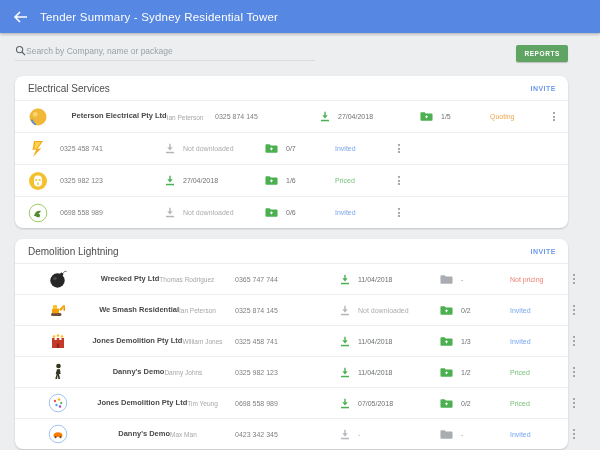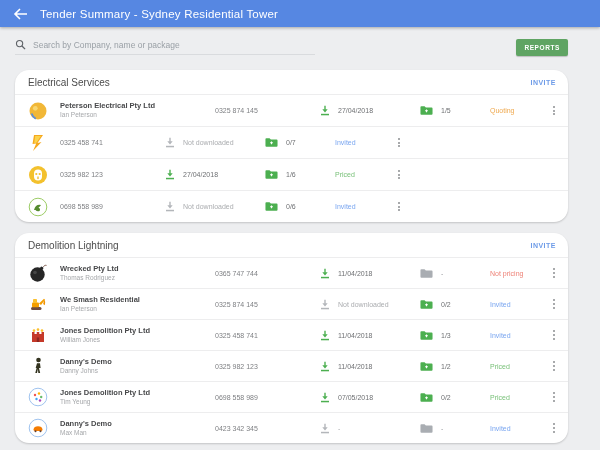--- a/index.html
+++ b/index.html
@@ -1,52 +1,52 @@
 <!DOCTYPE html>
 <html><head>
 <meta charset="utf-8">
 <style>
   * { box-sizing: border-box; margin: 0; padding: 0; }
   html,body { width:600px; height:450px; overflow:hidden; }
   body { font-family:"Liberation Sans", sans-serif; background:#edeef0; }
 
   
-  .appbar { height:27px; background:#5687e2; display:flex; align-items:center; color:#fff;
+  .appbar { height:33px; background:#5687e2; display:flex; align-items:center; color:#fff;
             box-shadow:0 1px 3px rgba(0,0,0,.3); position:relative; z-index:5; }
   .back-btn { width:16px; height:16px; margin:0 12px 0 12px; cursor:pointer; flex:none; }
   .appbar-title { font-size:11.5px; letter-spacing:.2px; font-weight:400; }
 
   .content { width:553px; margin-left:15px; }
 
   
   .searchbar { height:24px; margin-top:8px; display:flex; align-items:center; }
-  .search-field { display:flex; align-items:center; gap:7px; border-bottom:1px solid #d9dbde;
+  .search-field { display:flex; align-items:center; border-bottom:1px solid #d9dbde;
                   width:300px; padding-bottom:4px; }
   .search-field svg { width:11px; height:11px; flex:none; }
   .search-input { border:none; outline:none; background:transparent; font-size:8.5px;
                   width:270px; color:#3c4043; font-family:"Liberation Sans",sans-serif; }
   .search-input::placeholder { color:#9aa0a6; }
   .reports-btn { margin-left:auto; background:#5fa463; color:#fff; font-size:6.5px; font-weight:bold;
                  letter-spacing:.6px; padding:5px 8px; border:none; border-radius:2px; cursor:pointer;
                  box-shadow:0 1px 1px rgba(0,0,0,.2); font-family:"Liberation Sans",sans-serif; }
 
   
-  .card { background:#fff; border-radius:14px; box-shadow:0 1px 2px rgba(0,0,0,.18); margin-top:11px; }
+  .card { background:#fff; border-radius:8px; box-shadow:0 1px 2px rgba(0,0,0,.18); margin-top:11px; }
   .card-header { height:24px; display:flex; align-items:center; padding:0 12px 0 13px; }
   .card-title { font-size:10px; color:#4c4c4c; }
   .invite-btn { margin-left:auto; color:#6d9be8; font-size:7px; font-weight:bold; letter-spacing:.5px; cursor:pointer; }
 
   .row { height:32px; display:flex; align-items:center; border-top:1px solid #ededee; cursor:pointer; }
-  .compact .row { height:31px; }
+  .compact .row { height:31px;padding-left:20px; }
 
   .col-avatar { width:45px; padding-left:13px; flex:none; }
   .avatar { width:20px; height:20px; }
   .avatar svg { width:20px; height:20px; display:block; }
 
-  .col-name { width:155px; flex:none; display:flex; flex-direction:column; justify-content:center; }
+  .col-name { width:155px; flex:none; display:flex; flex-direction:row; justify-content:center; }
   .company { font-size:7.5px; font-weight:bold; color:#47484a; line-height:1; }
   .contact { font-size:6.5px; color:#a5a7aa; margin-top:2.5px; line-height:1; }
 
   .col-phone { width:105px; flex:none; font-size:7px; color:#7d7f82; }
 
   .col-download { width:100px; flex:none; display:flex; align-items:center; gap:8px; }
   .dl-icon { width:10px; height:11px; display:block; }
   .dl-green { color:#4caf50; }
   .dl-gray  { color:#b3b6ba; }
   .dl-text { font-size:7px; }

